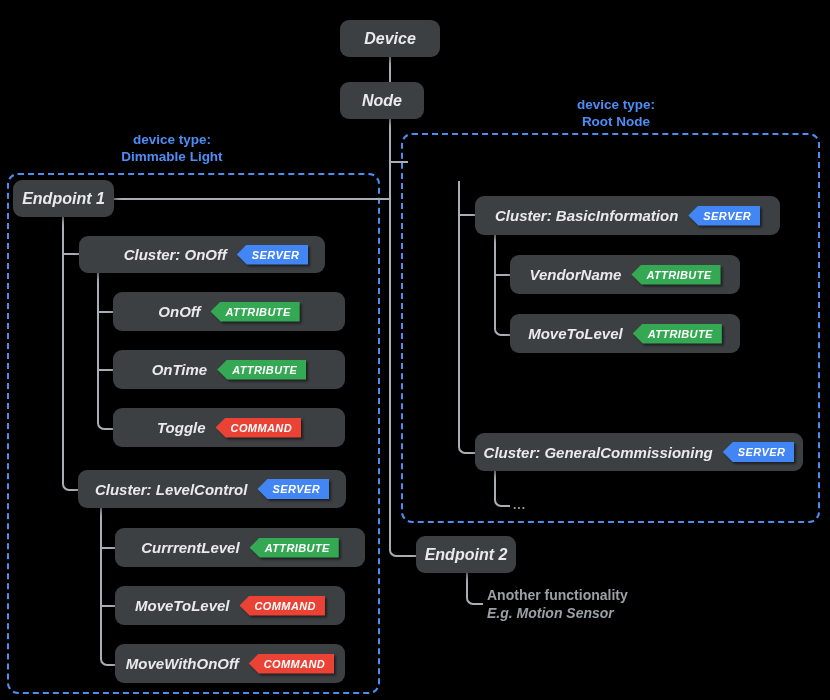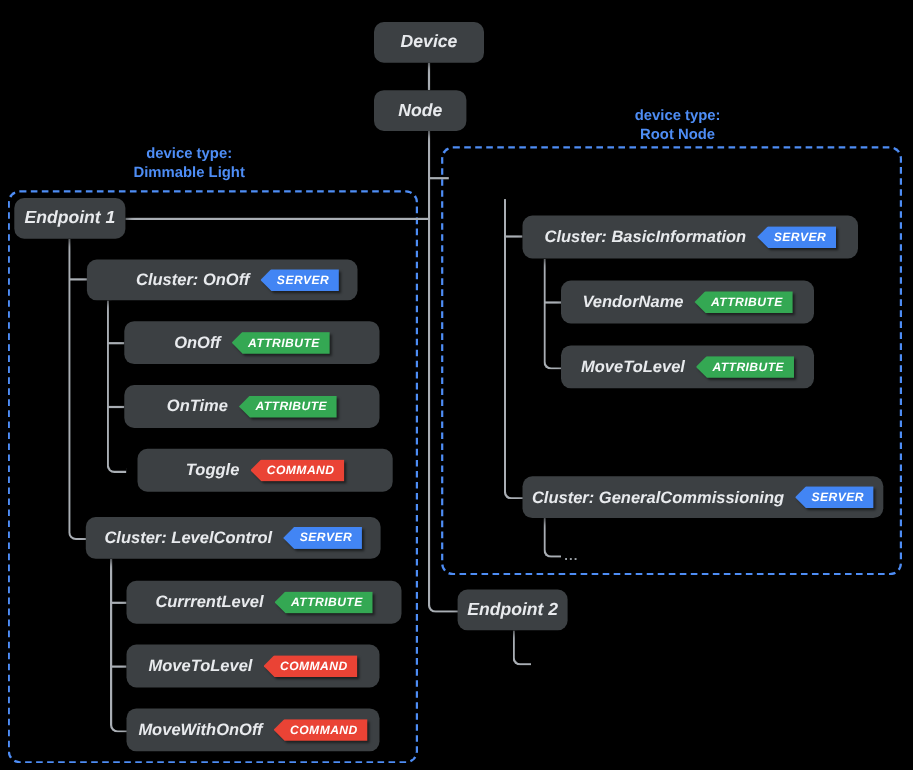--- a/index.html
+++ b/index.html
@@ -106,21 +106,21 @@
     <span class="badge-wrap"><span class="badge server">SERVER</span></span>
   </div>
   <div class="box at" style="left:113px;top:292px;width:232px;height:39px;">
     <span>OnOff</span>
     <span class="badge-wrap"><span class="badge attribute">ATTRIBUTE</span></span>
   </div>
   <div class="box at" style="left:113px;top:350px;width:232px;height:39px;">
     <span>OnTime</span>
     <span class="badge-wrap"><span class="badge attribute">ATTRIBUTE</span></span>
   </div>
-  <div class="box at" style="left:113px;top:408px;width:232px;height:39px;margin-left:12px;">
+  <div class="box at" style="left:113px;top:408px;width:232px;height:39px;">
     <span>Toggle</span>
     <span class="badge-wrap"><span class="badge command">COMMAND</span></span>
   </div>
 
   <div class="box cl" style="left:78px;top:470px;width:268px;height:38px;">
     <span>Cluster: LevelControl</span>
     <span class="badge-wrap"><span class="badge server">SERVER</span></span>
   </div>
   <div class="box at" style="left:115px;top:528px;width:250px;height:39px;">
     <span>CurrrentLevel</span>
@@ -131,14 +131,18 @@
     <span class="badge-wrap"><span class="badge command">COMMAND</span></span>
   </div>
   <div class="box at" style="left:115px;top:644px;width:230px;height:39px;">
     <span>MoveWithOnOff</span>
     <span class="badge-wrap"><span class="badge command">COMMAND</span></span>
   </div>
 
   <div class="box ep" style="left:416px;top:536px;width:100px;height:37px;">
       <span>Endpoint 2</span>
     </div>
+  <div class="note" style="left:487px;top:586px;">
+    <div>Another functionality</div>
+    <div class="it">E.g. Motion Sensor</div>
+  </div>
 
 </div>
 
 </body></html>

